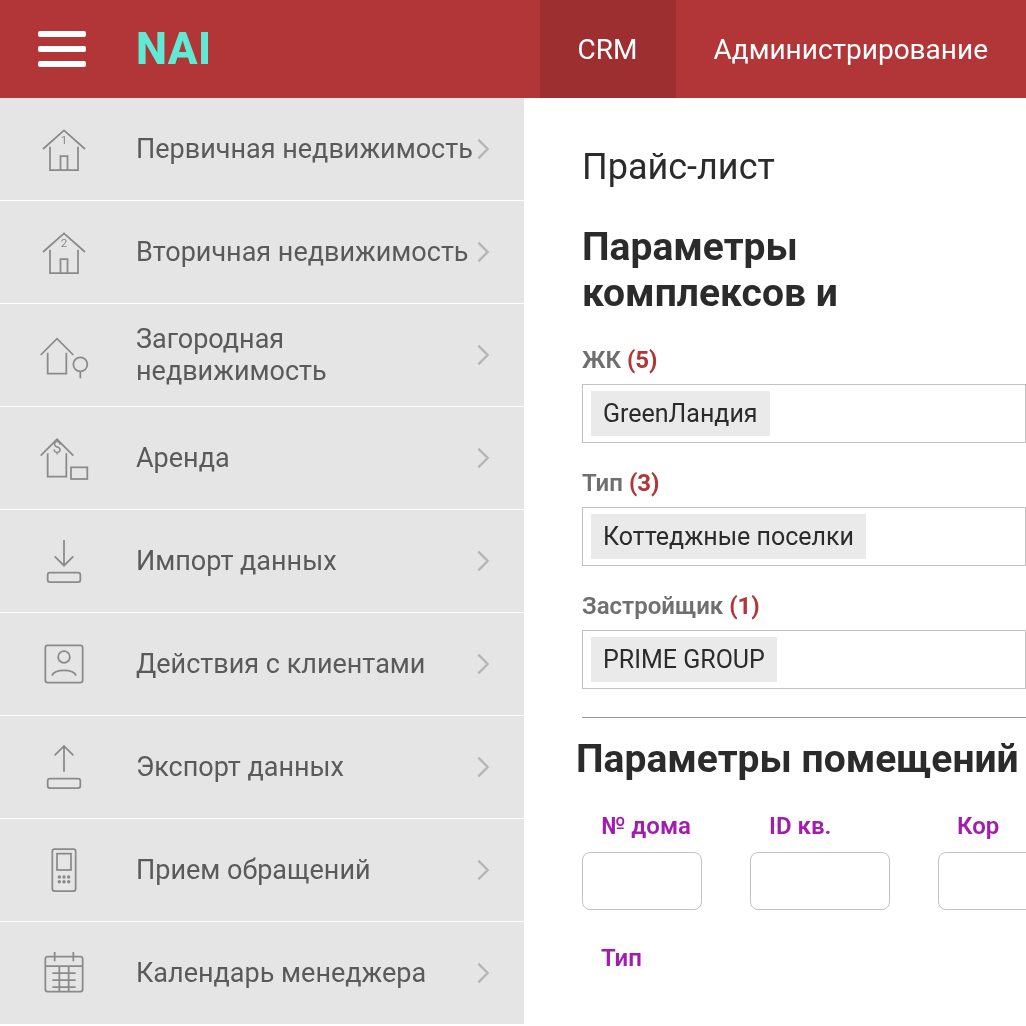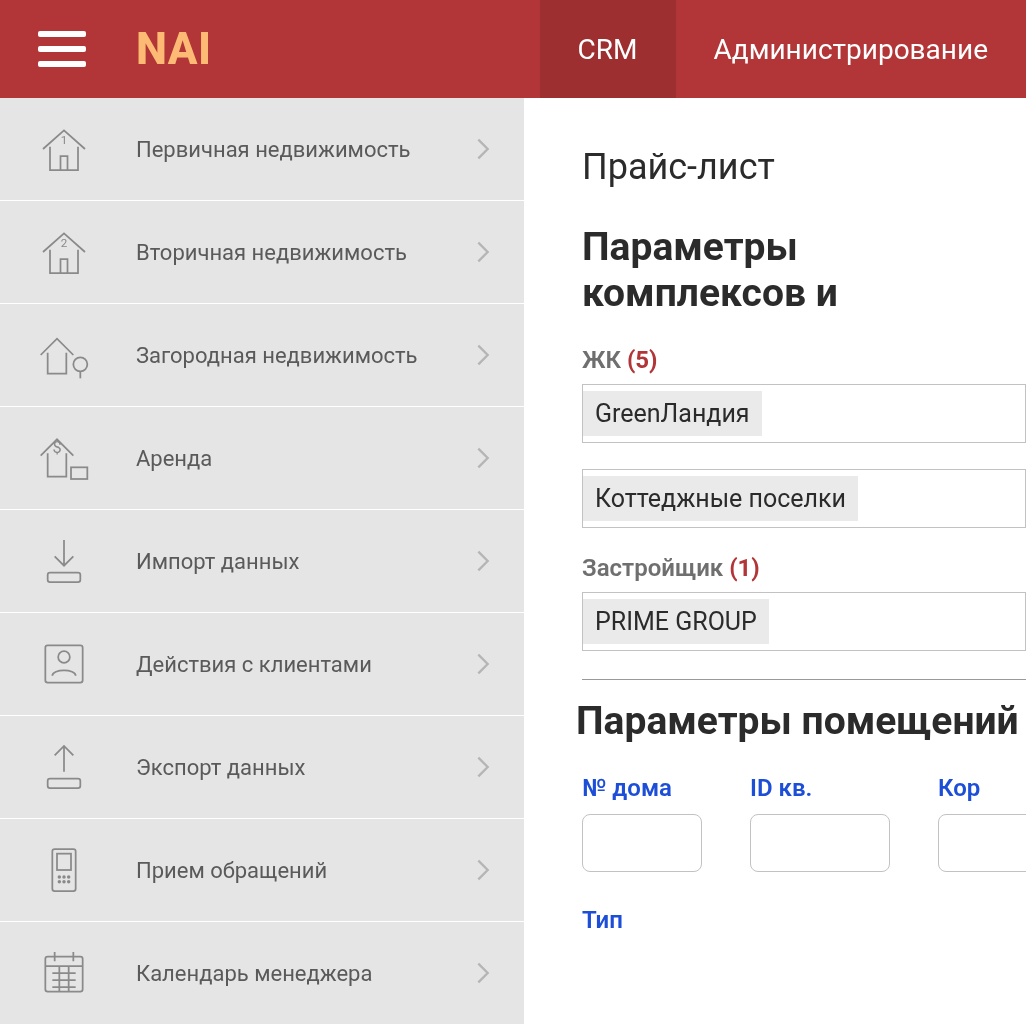--- a/index.html
+++ b/index.html
@@ -1,49 +1,49 @@
 <!DOCTYPE html>
 <html><head>
 <meta charset="utf-8">
 <style>
 * { margin: 0; padding: 0; box-sizing: border-box; font-family: -apple-system, BlinkMacSystemFont, "Segoe UI", Roboto, "PT Sans", sans-serif; }
 body { width: 1026px; height: 1026px; overflow: hidden; background: #fff; }
 
 .header { height: 98px; background: #b23637; display: flex; align-items: center; }
 .hamburger { width: 48px; height: 36px; margin-left: 38px; cursor: pointer; display:flex; flex-direction:column; justify-content:space-between;}
 .hamburger span { display:block; height:6px; background:#fff; border-radius:2px; width:100%; }
-.logo { margin-left: 50px; color:#fdba74; font-size:44px; font-weight:600; letter-spacing:0.5px; display:flex; align-items:center; }
+.logo { margin-left: 50px; color:#5eead4; font-size:44px; font-weight:600; letter-spacing:0.5px; display:flex; align-items:center; }
 .logo .bold { font-weight:800; }
 .logo .thin { font-weight:400; margin-left:3px; }
 .nav { display:flex; margin-left:auto; height:100%; }
 .nav-item { color:#fff; font-size:28px; display:flex; align-items:center; padding:0 38px; cursor:pointer; }
 .nav-item.active { background:#9e2f30; }
 
 .sidebar { width: 524px; float:left; background:#e5e5e5; }
 .sidebar-item { height:103px; border-bottom:1px solid #fff; display:flex; align-items:center; padding:0 34px 0 36px; cursor:pointer; }
 .sb-icon { width:56px; height:56px; flex-shrink:0; display:flex; align-items:center; justify-content:center; }
 .sb-icon svg { width:100%; height:100%; stroke:#8a8a8a; fill:none; stroke-width:1.5; }
-.sb-label { margin-left:44px; font-size:22px; color:#5a5a5a; flex:1; }
+.sb-label { margin-left:44px; font-size:27px; color:#5a5a5a; flex:1; }
 .chevron { width:14px; height:24px; flex-shrink:0; }
 .chevron svg { width:100%; height:100%; stroke:#b5b5b5; fill:none; stroke-width:2; }
 
 .main { margin-left:524px; padding:48px 0 0 58px; }
 .page-title { font-size:36px; font-weight:400; color:#2b2b2b; margin-bottom:36px; }
 .section-title { font-size:39px; color:#2b2b2b; margin-bottom:30px; }
 .divider { border:none; border-top:1px solid #999; margin:28px 0 18px -0px; }
 
 .filter-block { margin-bottom:26px; }
 .filter-label { font-size:24px; font-weight:600; color:#6f6f6f; margin-bottom:10px;margin-top:23px; }
 .filter-label .count { color:#b23637; font-weight:700; }
-.filter-box { border:1px solid #c2c2c2; padding:6px 0; min-height:56px; display:flex; align-items:center; }
+.filter-box { border:1px solid #c2c2c2; padding:6px 8px; min-height:56px; display:flex; align-items:center; }
 .filter-tag { background:#eaeaea; padding:8px 12px; font-size:25px; color:#2b2b2b; display:inline-block; }
 
 .params-row { display:flex; gap:48px; margin-top:16px; }
 .param-col { display:flex; flex-direction:column; }
-.param-label { font-size:24px; font-weight:600; color:#1d4ed8; margin-bottom:12px; }
+.param-label { font-size:24px; font-weight:600; color:#a21caf; margin-bottom:12px;margin-left:19px; }
 .param-input { border:1px solid #c2c2c2; border-radius:8px; height:58px; width:120px; font-size:22px; padding:0 10px; }
 .param-input.wide { width:140px; }
 
 .type-block { margin-top:34px; }
 </style>
 </head>
 <body>
 
 <div class="header">
   <div class="hamburger">
@@ -188,20 +188,24 @@
     <div class="filter-label">
       <span>ЖК</span>
       <span class="count">(5)</span>
     </div>
     <div class="filter-box">
       <span class="filter-tag">GreenЛандия</span>
     </div>
   </div>
 
   <div class="filter-block">
+    <div class="filter-label">
+      <span>Тип</span>
+      <span class="count">(3)</span>
+    </div>
     <div class="filter-box">
       <span class="filter-tag">Коттеджные поселки</span>
     </div>
   </div>
 
   <div class="filter-block">
     <div class="filter-label">
       <span>Застройщик</span>
       <span class="count">(1)</span>
     </div>

